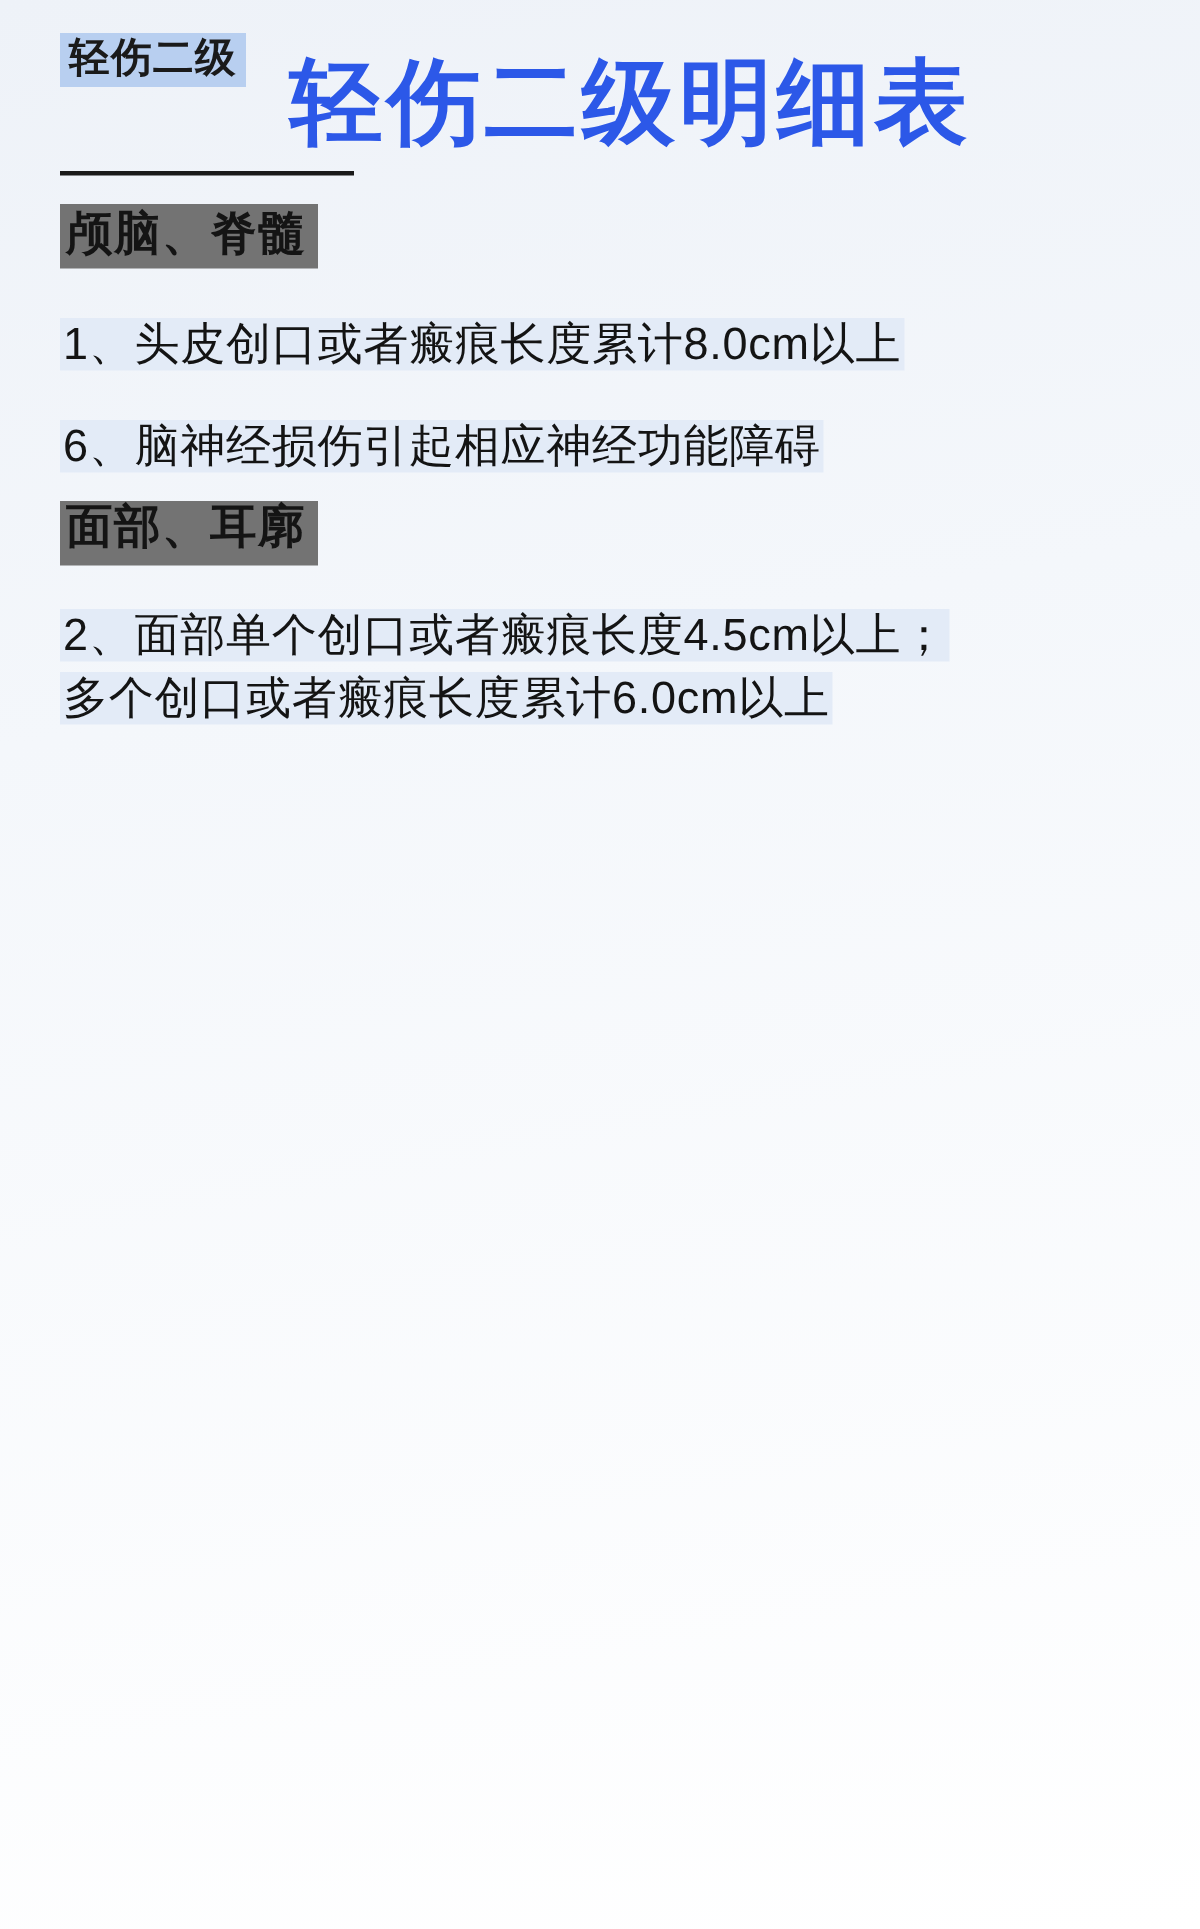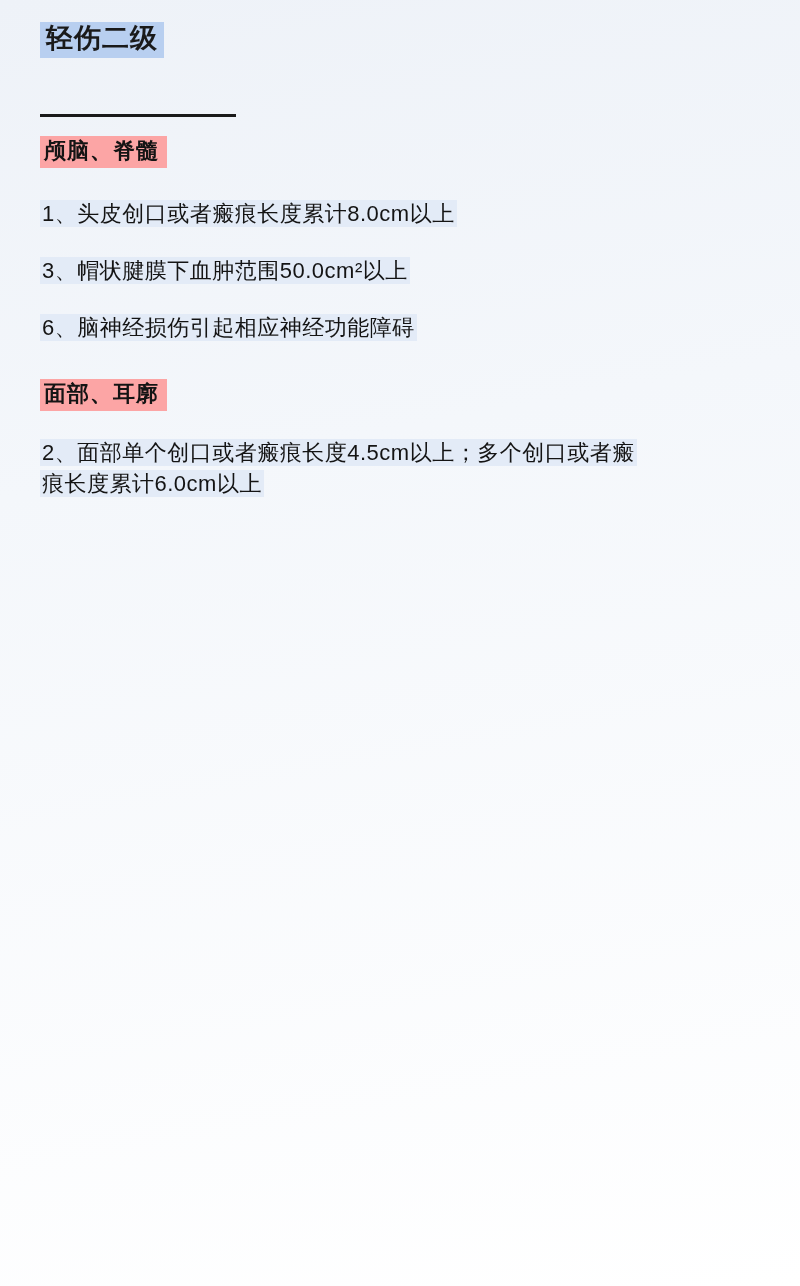--- a/index.html
+++ b/index.html
@@ -51,36 +51,36 @@
     position: absolute;
     left: 0;
     top: 92px;
     width: 196px;
     height: 3px;
     background: #1a1a1a;
   }
   
   .section-title {
     display: inline-block;
-    font-size: 22px;
+    font-size: 31px;
     font-weight: bold;
     color: #141414;
-    background: #fca5a5;
+    background: #737373;
     padding: 1px 8px 3px 4px;
     line-height: 1.25;
     letter-spacing: 1px;
   }
   .section-title-wrap {
     margin: 0 0 6px 0;
   }
   .s1 { margin-top: -6px; }
-  .s2 { margin-top: 36px; }
+  .s2 { margin-top: 14px; font-family: Liberation Mono, monospace; }
 
   .item {
-    font-size: 22px;
+    font-size: 30px;
     color: #141414;
     line-height: 1.42;
     margin: 26px 0 0 0;
     letter-spacing: 0.5px;
   }
   .item .hl {
     background: #e3ebf7;
     padding: 1px 2px;
     box-decoration-break: clone;
     -webkit-box-decoration-break: clone;
@@ -88,29 +88,29 @@
   .items-1 .item:first-child { margin-top: 30px; }
 </style>
 </head>
 <body>
 
 <div class="page">
 
   <div class="header-row">
     <span class="tag">轻伤二级</span>
     <div class="rule"></div>
+    <div class="big-title">轻伤二级明细表</div>
   </div>
 
   <div class="section">
     <div class="section-title-wrap s1">
       <span class="section-title">颅脑、脊髓</span>
     </div>
     <div class="items-1">
       <p class="item"><span class="hl">1、头皮创口或者瘢痕长度累计8.0cm以上</span></p>
-      <p class="item"><span class="hl">3、帽状腱膜下血肿范围50.0cm²以上</span></p>
       <p class="item"><span class="hl">6、脑神经损伤引起相应神经功能障碍</span></p>
     </div>
   </div>
 
   <div class="section">
     <div class="section-title-wrap s2">
       <span class="section-title">面部、耳廓</span>
     </div>
     <div class="items-2">
       <p class="item"><span class="hl">2、面部单个创口或者瘢痕长度4.5cm以上；多个创口或者瘢痕长度累计6.0cm以上</span></p>

